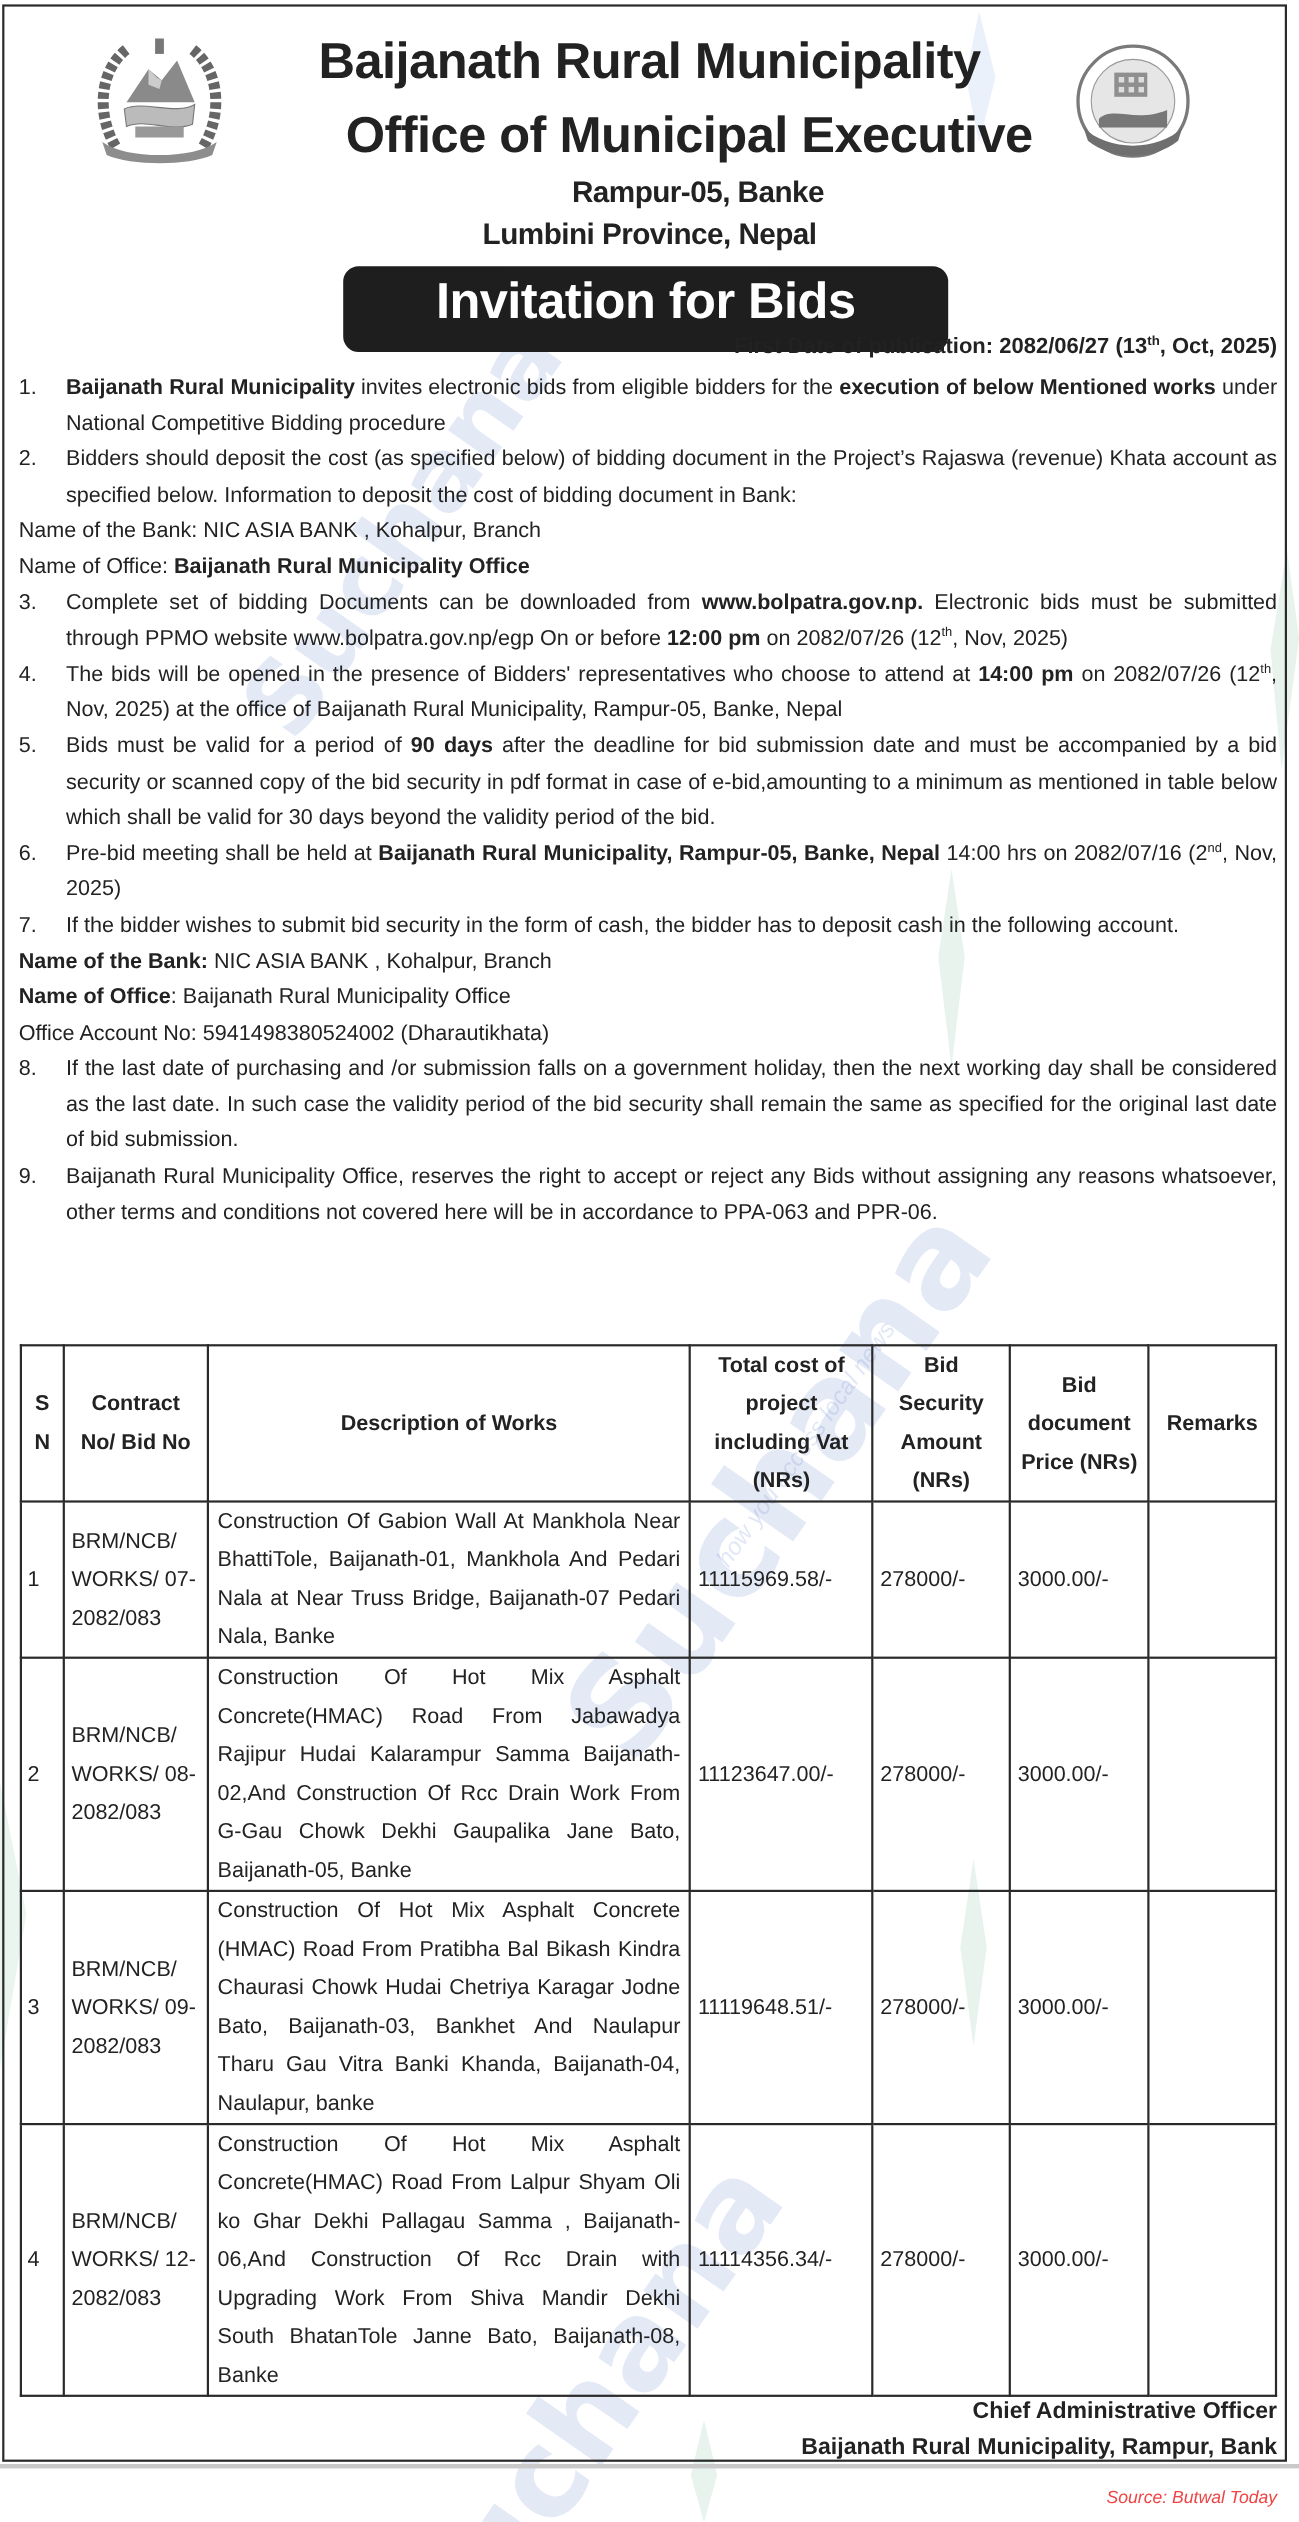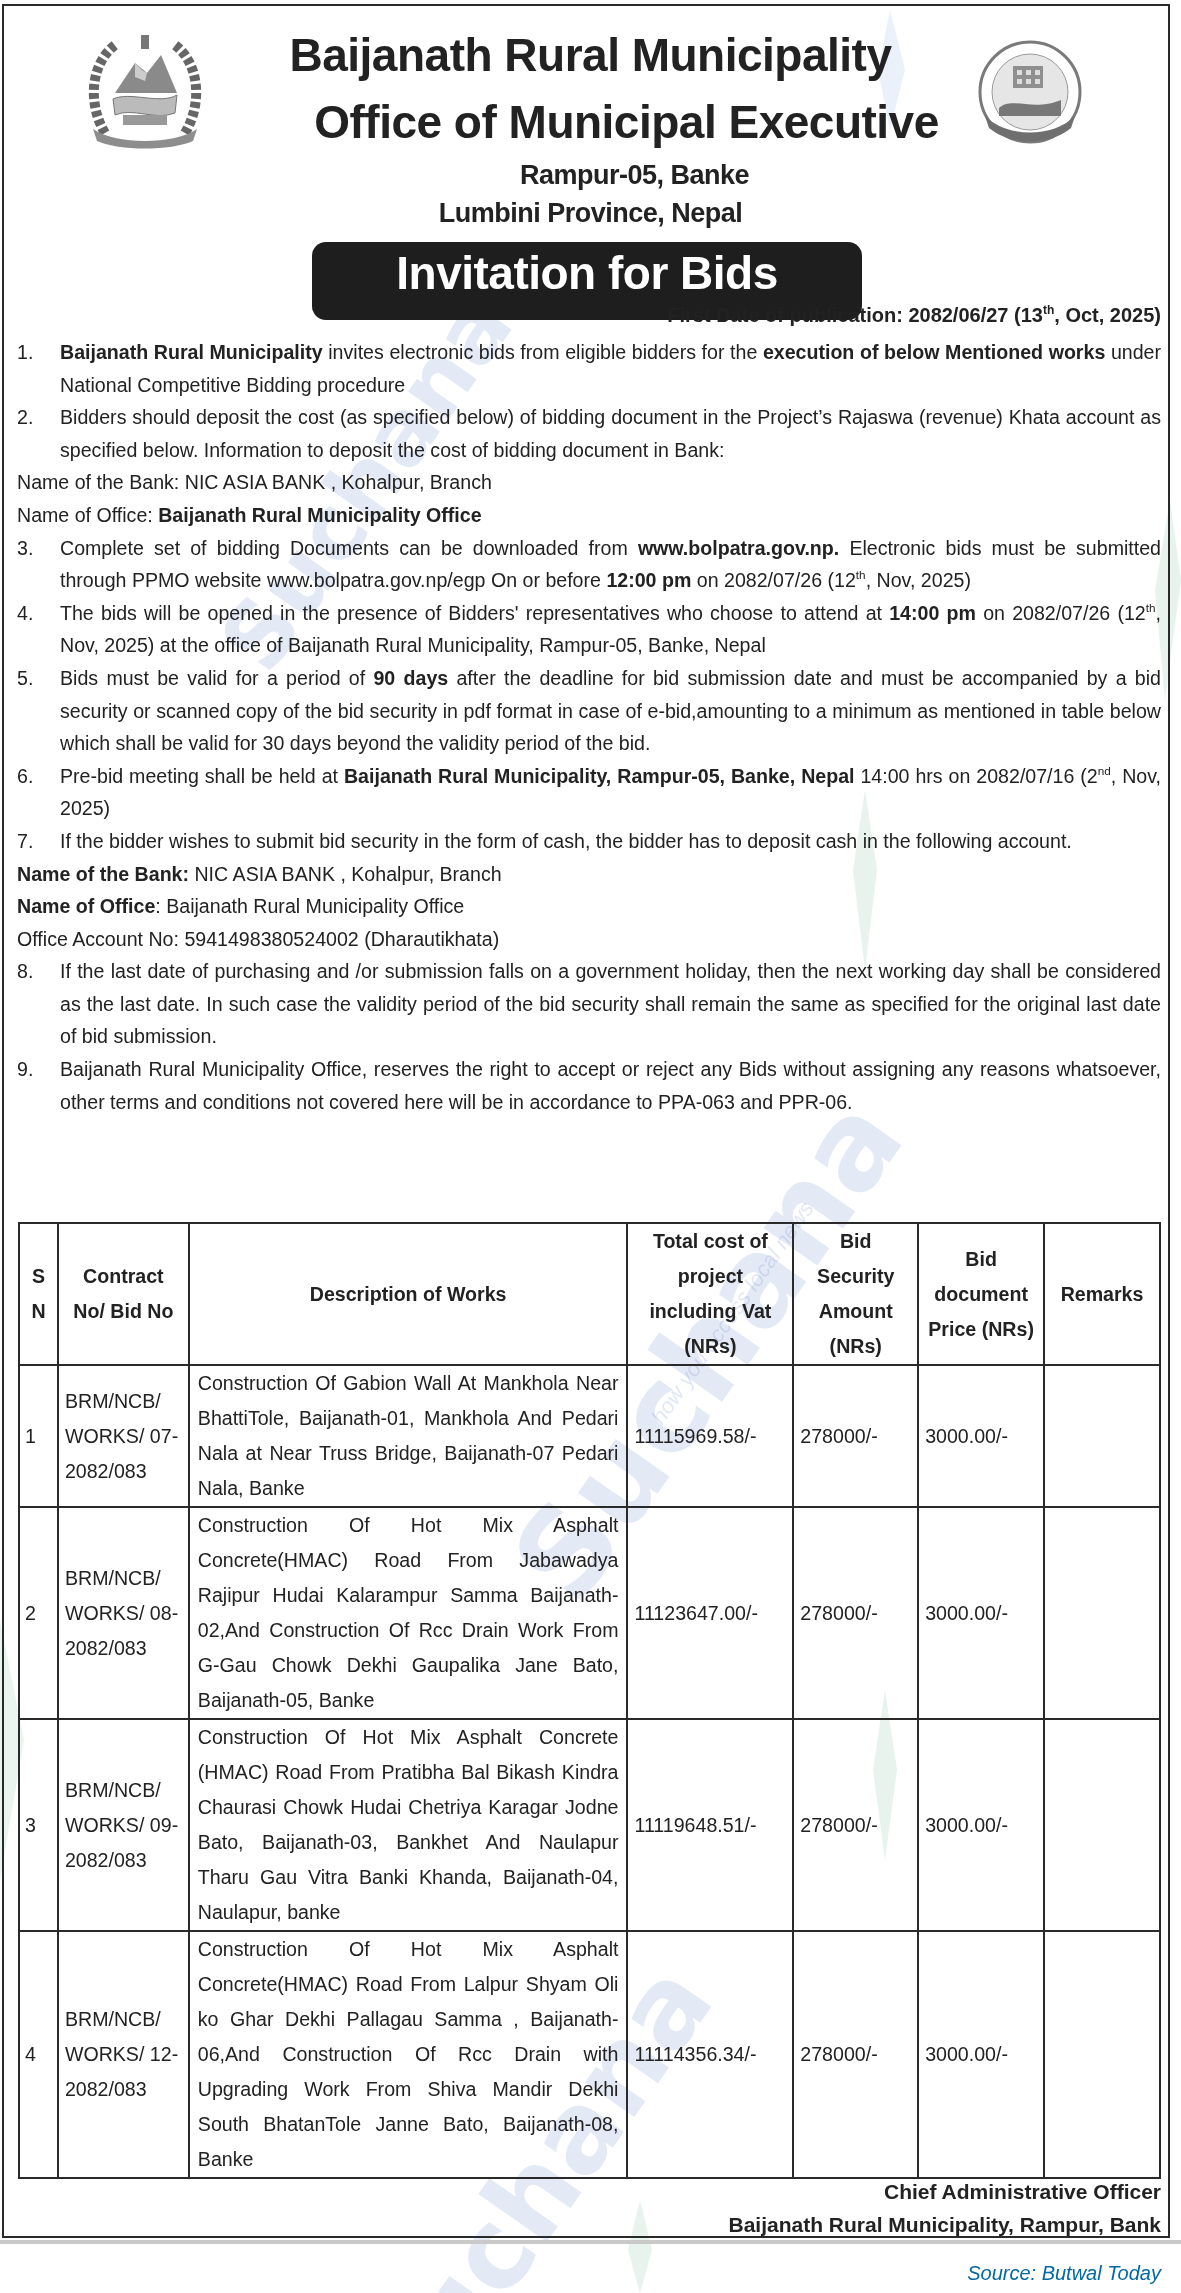--- a/index.html
+++ b/index.html
@@ -73,21 +73,21 @@
     table.bids td.desc { text-align: justify; text-align-last: left; padding: 0 8px; margin-top: 12px; }
     table.bids td.c { }
     table.bids td.sn { text-align: left; padding-left: 5px; }
 
     .sign {
       position: absolute; right: 20px; font-weight: bold; font-size: 21px; color: #222;
     }
     .s1 { top: 2180px; }
     .s2 { top: 2213px; }
     .source {
-      position: absolute; right: 20px; top: 2262px; font-style: italic; font-size: 20px; color: #0369a1;
+      position: absolute; right: 20px; top: 2262px; font-style: italic; font-size: 16px; color: #ef4444;
     }
   </style>
 </head>
 <body>
 
 <div class="wm" style="left:0;top:0;width:1181px;height:2293px;">
   <svg class="wm-shard" style="left:860px;top:10px;width:60px;height:120px;" viewBox="0 0 60 120">
       <polygon points="30,0 45,60 30,120 18,60" fill="rgba(120,160,220,0.15)"></polygon>
     </svg>
   <svg class="wm-shard" style="left:1140px;top:500px;width:41px;height:200px;" viewBox="0 0 41 200">

